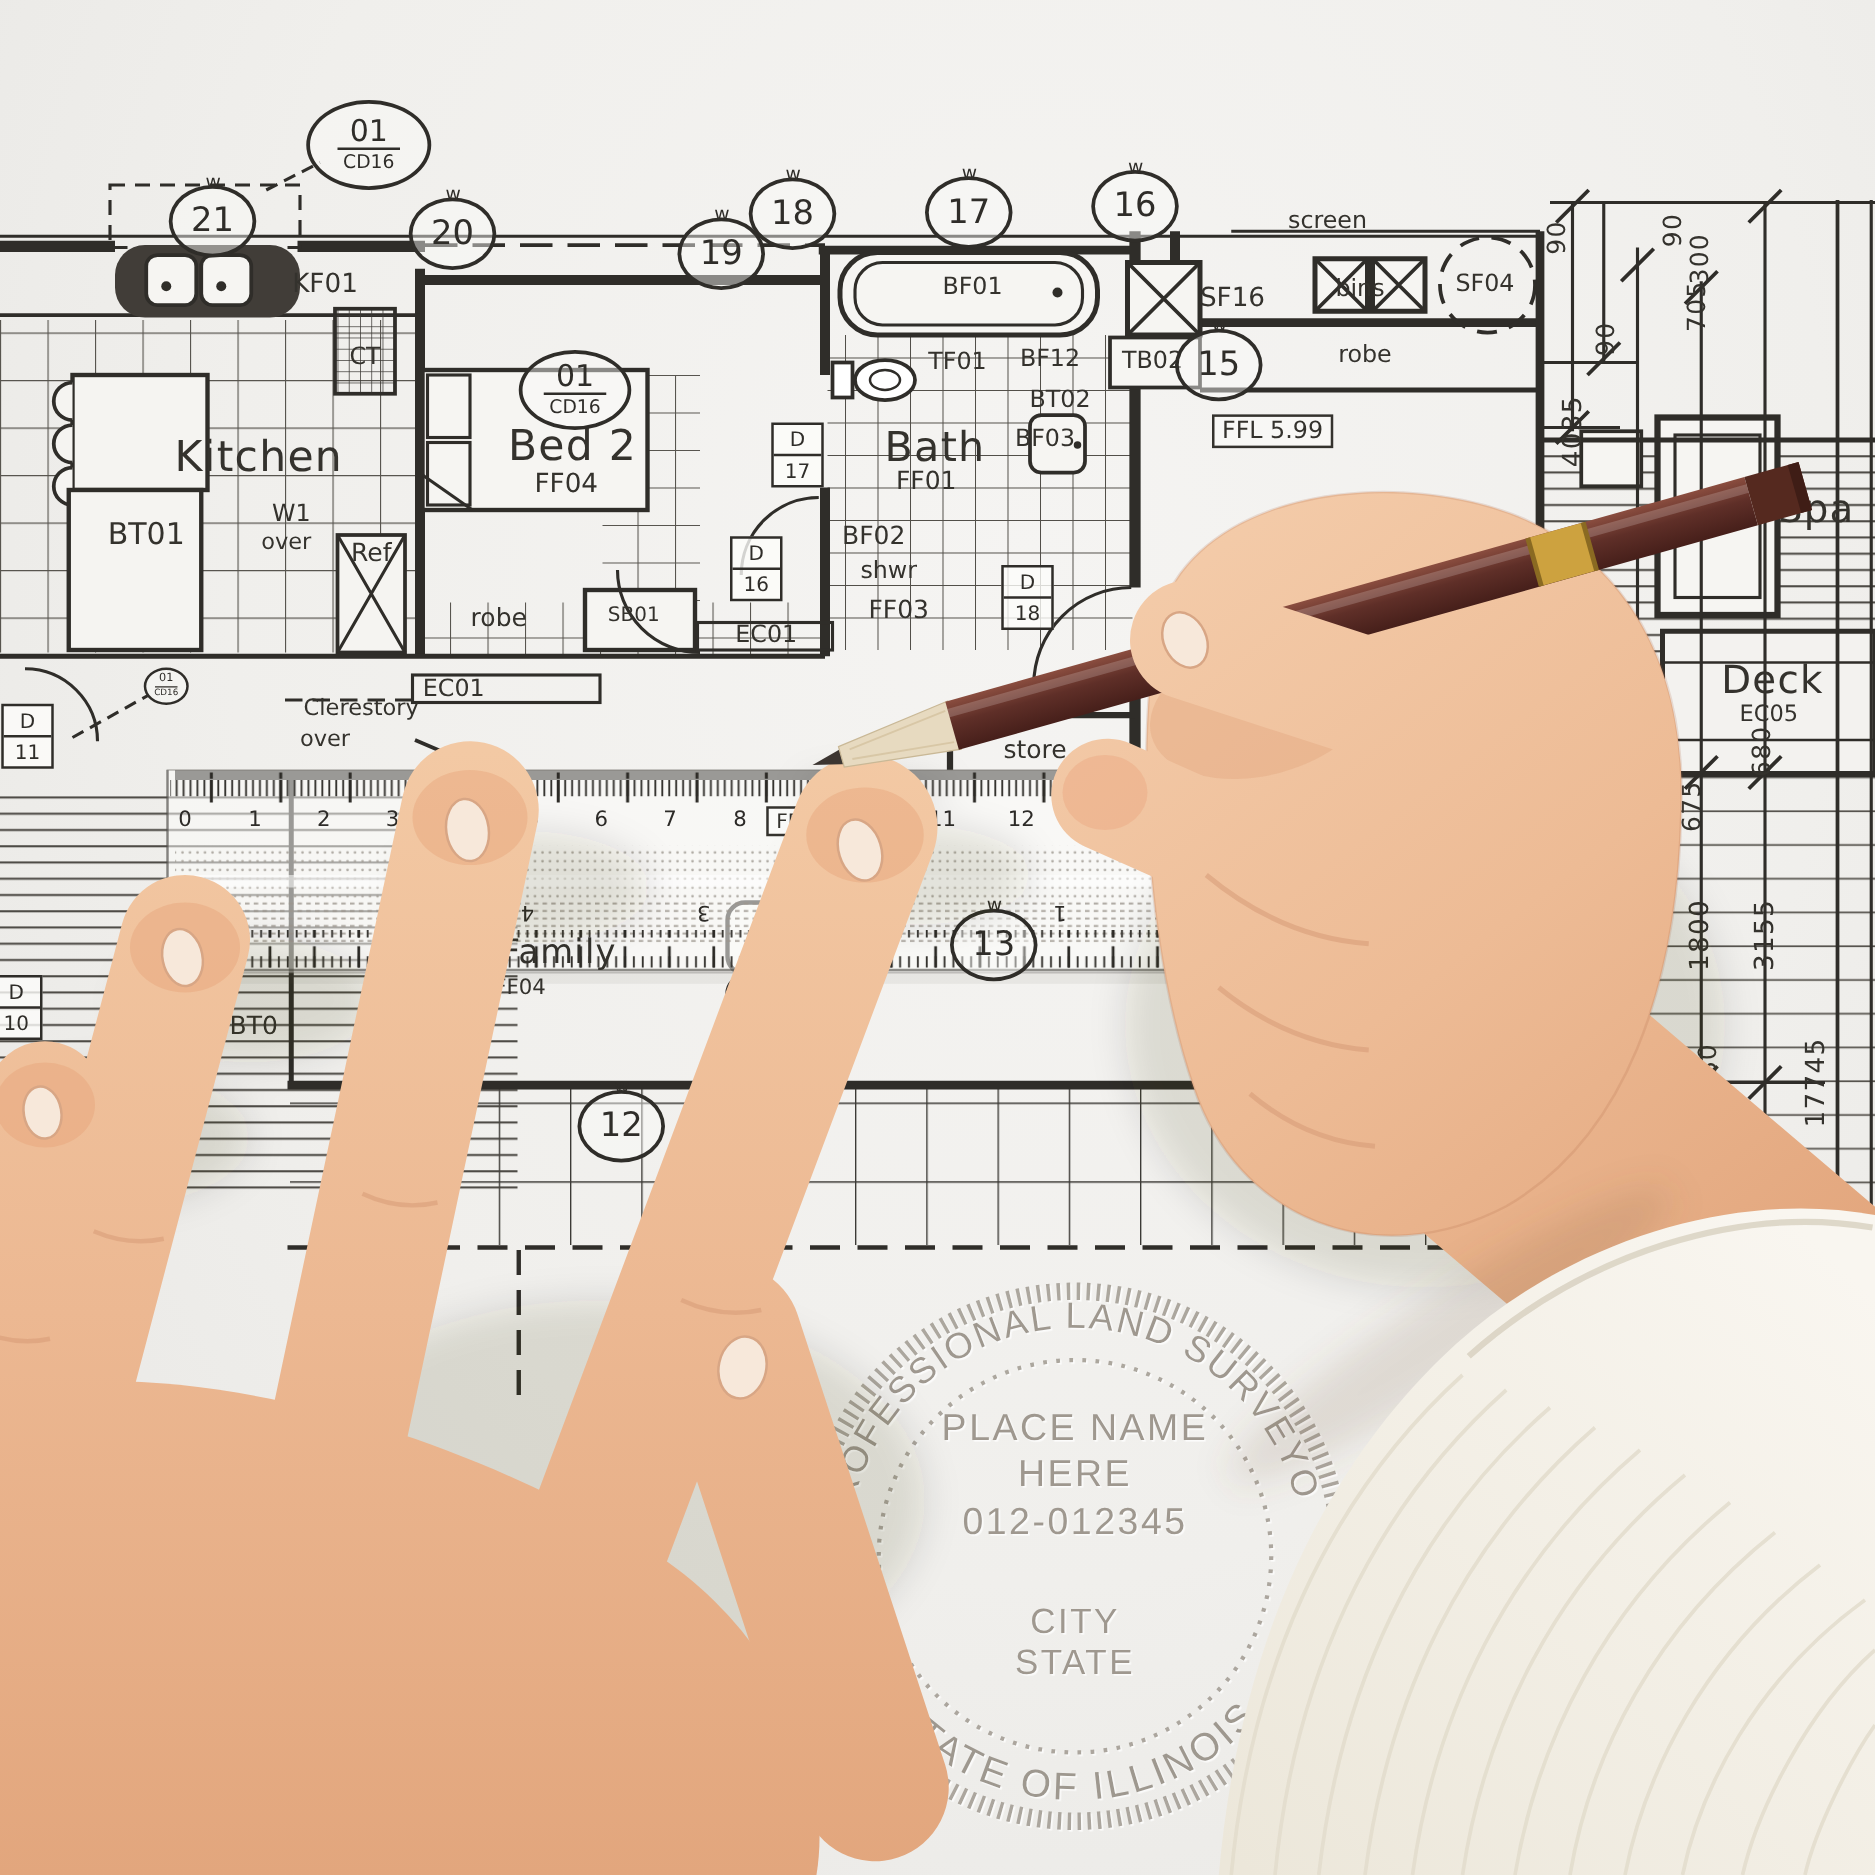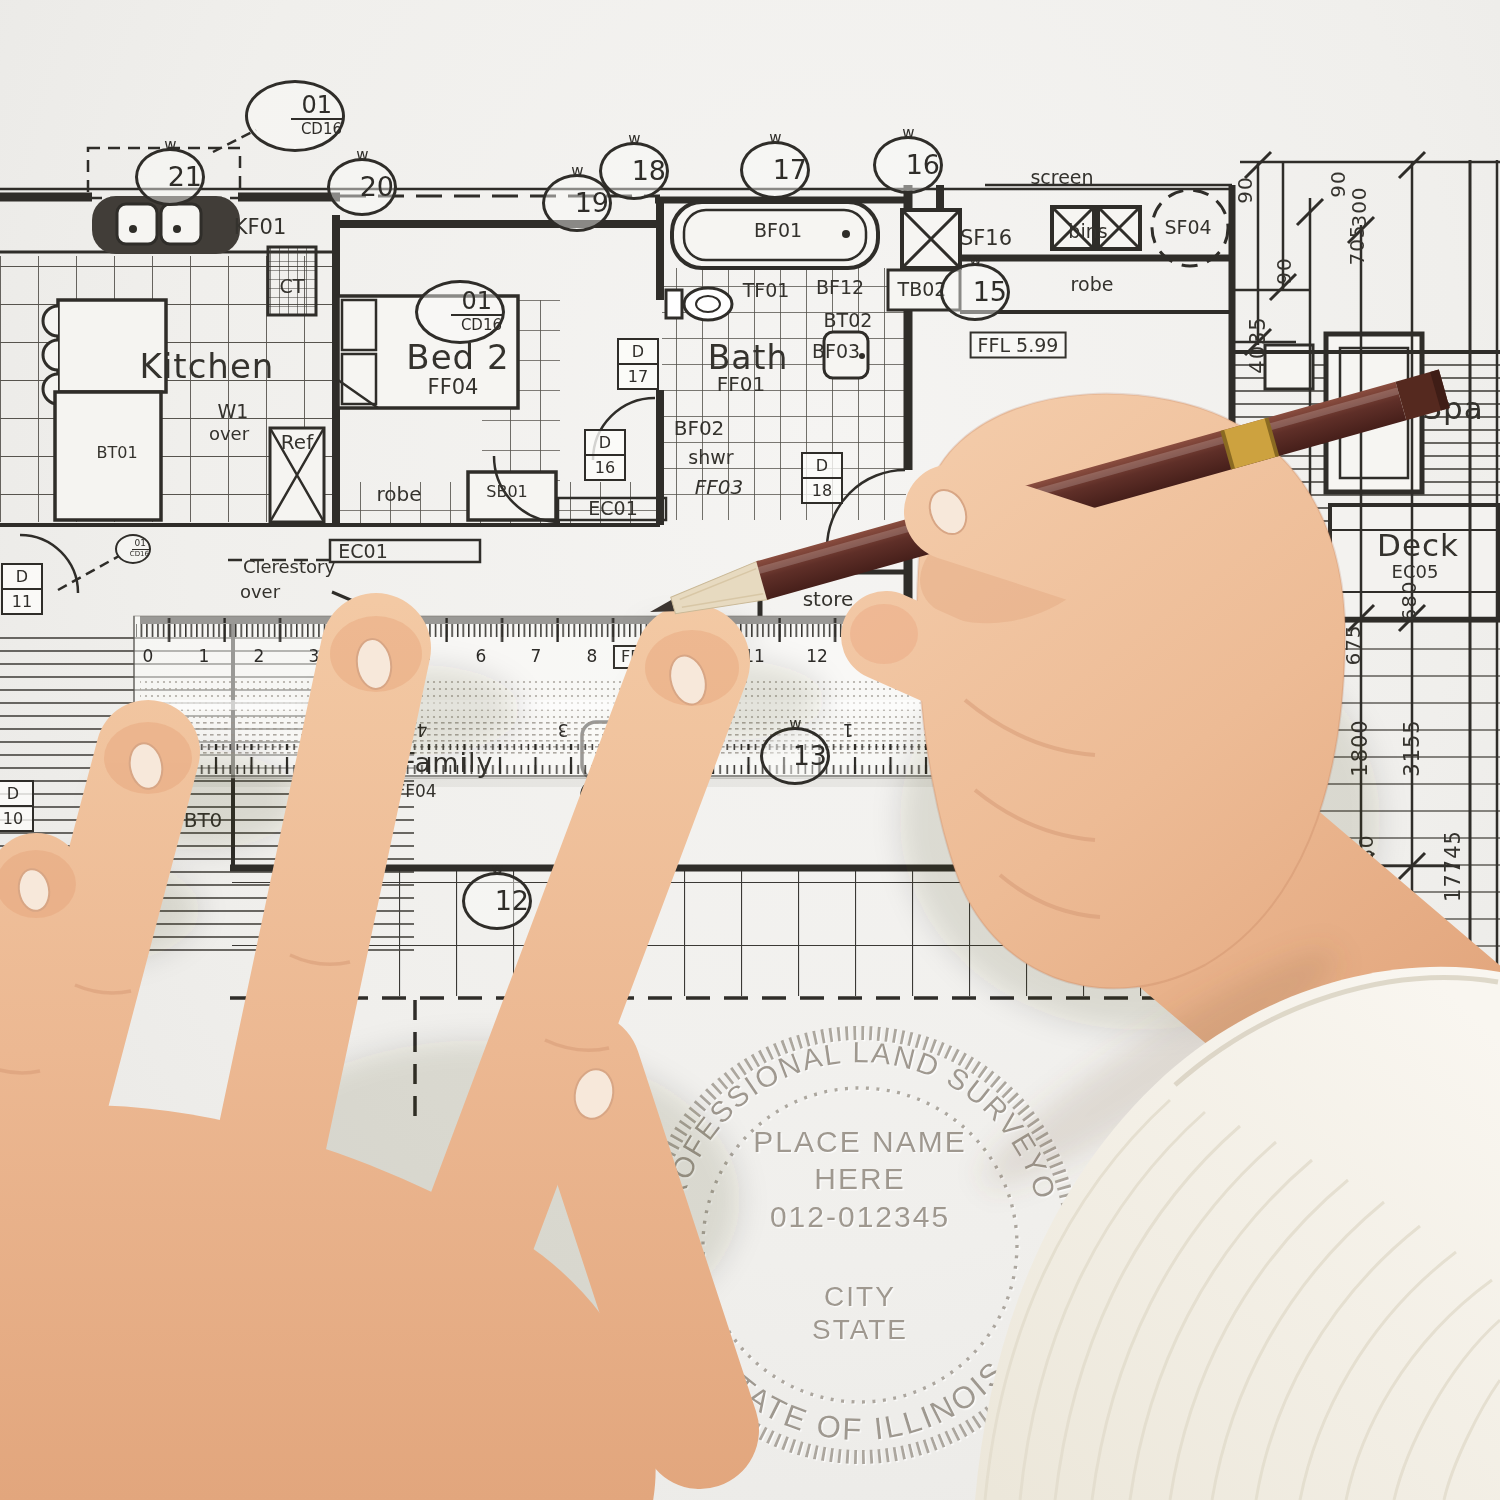--- a/index.html
+++ b/index.html
@@ -7,21 +7,21 @@
     background:radial-gradient(ellipse at 55% 30%,#f5f4f2 0%,#f0efec 55%,#e7e6e3 100%);
     font-family:"DejaVu Sans",sans-serif}
   .layer{position:absolute;left:0;top:0;width:1500px;height:1500px}
   #labels{position:absolute;left:0;top:0;width:1500px;height:1500px;pointer-events:none}
   .lbl{position:absolute;color:#34322d;white-space:nowrap;line-height:1;font-size:20px}
   .big{letter-spacing:1px}
   .boxed{border:2.5px solid #34322d;padding:2px 6px;background:rgba(252,252,250,.55)}
   .dim{letter-spacing:1px}
   .rnum{color:#2d2b28}
   .callout{position:absolute;transform:translate(-50%,-50%);border:3px solid #2f2d29;border-radius:50%;
-    background:rgba(251,251,249,.45);display:flex;flex-direction:column;align-items:flex-end;justify-content:center;color:#2f2d29}
+    background:rgba(251,251,249,.45);display:flex;flex-direction:column;align-items:center;justify-content:center;color:#2f2d29}
   .callout .cnum{font-size:27px;line-height:1.05}
   .callout.twoline .cnum{font-size:24px;border-bottom:2px solid #2f2d29;padding:0 10px}
   .callout .csub{font-size:15px;line-height:1.25}
   .callout .wmark{position:absolute;top:-15px;left:50%;transform:translateX(-50%);font-style:normal;font-size:15px;letter-spacing:-1px}
   .callout.tiny{border-width:2px}
   .callout.tiny .cnum{font-size:9px;border-bottom-width:1px;padding:0 3px}
   .callout.tiny .csub{font-size:7px}
   .dtag{position:absolute;transform:translate(-50%,-50%);width:38px;border:2.5px solid #2f2d29;
     background:rgba(252,252,250,.8);color:#2f2d29;text-align:center}
   .dtag span{display:block;font-size:16px;line-height:23px}
@@ -227,42 +227,42 @@
       <line x1="134" y1="776" x2="1182" y2="776" stroke="rgba(70,68,64,0.6)" stroke-width="2"></line>
       <line x1="134" y1="616" x2="134" y2="778" stroke="rgba(70,68,64,0.5)" stroke-width="2"></line>
       <rect x="134" y="778" width="1048" height="9" fill="rgba(90,85,80,0.08)"></rect>
     </g>
   </svg>
 
   <div id="labels">
       <span class="lbl" style="left: 260px; top: 227px; font-size: 21px; transform: translate(-50%, -50%);">KF01</span>
       <span class="lbl" style="left: 292px; top: 267px; font-size: 19px; transform: translate(-50%, -50%); margin-top: 19px;">CT</span>
       <span class="lbl big" style="left: 207px; top: 366px; font-size: 34px; transform: translate(-50%, -50%);">Kitchen</span>
-      <span class="lbl" style="left: 117px; top: 453px; font-size: 16px; transform: translate(-50%, -50%);">BT01</span>
+      <span class="lbl" style="left: 117px; top: 427px; font-size: 24px; transform: translate(-50%, -50%);">BT01</span>
       <span class="lbl" style="left: 233px; top: 411px; font-size: 19px; transform: translate(-50%, -50%);">W1</span>
       <span class="lbl" style="left: 229px; top: 434px; font-size: 18px; transform: translate(-50%, -50%);">over</span>
       <span class="lbl" style="left: 297px; top: 442px; font-size: 20px; transform: translate(-50%, -50%);">Ref</span>
       <span class="lbl" style="left: 399px; top: 494px; font-size: 20px; transform: translate(-50%, -50%);">robe</span>
       <span class="lbl" style="left: 507px; top: 492px; font-size: 16px; transform: translate(-50%, -50%);">SB01</span>
       <span class="lbl" style="left: 363px; top: 551px; font-size: 19px; transform: translate(-50%, -50%);">EC01</span>
       <span class="lbl" style="left: 289px; top: 567px; font-size: 18px; transform: translate(-50%, -50%);">Clerestory</span>
       <span class="lbl" style="left: 260px; top: 592px; font-size: 18px; transform: translate(-50%, -50%);">over</span>
       <span class="lbl" style="left: 613px; top: 508px; font-size: 19px; transform: translate(-50%, -50%);">EC01</span>
       <span class="lbl big" style="left: 458px; top: 357px; font-size: 34px; transform: translate(-50%, -50%);">Bed 2</span>
       <span class="lbl" style="left: 453px; top: 387px; font-size: 21px; transform: translate(-50%, -50%);">FF04</span>
       <span class="lbl big" style="left: 748px; top: 357px; font-size: 33px; transform: translate(-50%, -50%);">Bath</span>
       <span class="lbl" style="left: 741px; top: 384px; font-size: 20px; transform: translate(-50%, -50%);">FF01</span>
       <span class="lbl" style="left: 766px; top: 290px; font-size: 19px; transform: translate(-50%, -50%);">TF01</span>
       <span class="lbl" style="left: 778px; top: 230px; font-size: 19px; transform: translate(-50%, -50%);">BF01</span>
       <span class="lbl" style="left: 840px; top: 287px; font-size: 19px; transform: translate(-50%, -50%);">BF12</span>
       <span class="lbl" style="left: 848px; top: 320px; font-size: 19px; transform: translate(-50%, -50%);">BT02</span>
       <span class="lbl" style="left: 836px; top: 351px; font-size: 19px; transform: translate(-50%, -50%);">BF03</span>
       <span class="lbl" style="left: 699px; top: 428px; font-size: 20px; transform: translate(-50%, -50%);">BF02</span>
       <span class="lbl" style="left: 711px; top: 457px; font-size: 19px; transform: translate(-50%, -50%);">shwr</span>
-      <span class="lbl" style="left: 719px; top: 487px; font-size: 20px; transform: translate(-50%, -50%); font-style: italic;">FF03</span>
+      <span class="lbl" style="left: 719px; top: 487px; font-size: 20px; transform: translate(-50%, -50%);">FF03</span>
       <span class="lbl" style="left: 958px; top: 238px; font-size: 21px; transform: translate(-50%, -50%); margin-left: 28px;">SF16</span>
       <span class="lbl" style="left: 1062px; top: 177px; font-size: 19px; transform: translate(-50%, -50%);">screen</span>
       <span class="lbl" style="left: 1088px; top: 231px; font-size: 19px; transform: translate(-50%, -50%);">bins</span>
       <span class="lbl" style="left: 1188px; top: 227px; font-size: 19px; transform: translate(-50%, -50%);">SF04</span>
       <span class="lbl" style="left: 922px; top: 289px; font-size: 19px; transform: translate(-50%, -50%); text-align: right;">TB02</span>
       <span class="lbl" style="left: 1092px; top: 284px; font-size: 19px; transform: translate(-50%, -50%);">robe</span>
       <span class="lbl boxed" style="left: 1018px; top: 345px; font-size: 19px; transform: translate(-50%, -50%);">FFL 5.99</span>
       <span class="lbl boxed" style="left: 655px; top: 657px; font-size: 16px; transform: translate(-50%, -50%);">FFL 5.99</span>
       <span class="lbl" style="left: 828px; top: 599px; font-size: 20px; transform: translate(-50%, -50%);">store</span>
       <span class="lbl" style="left: 203px; top: 820px; font-size: 20px; transform: translate(-50%, -50%);">BT0</span>

